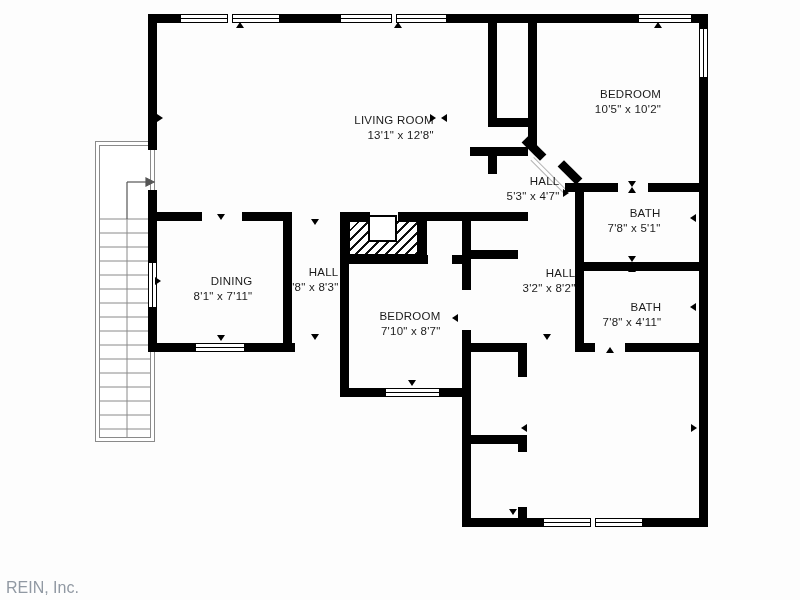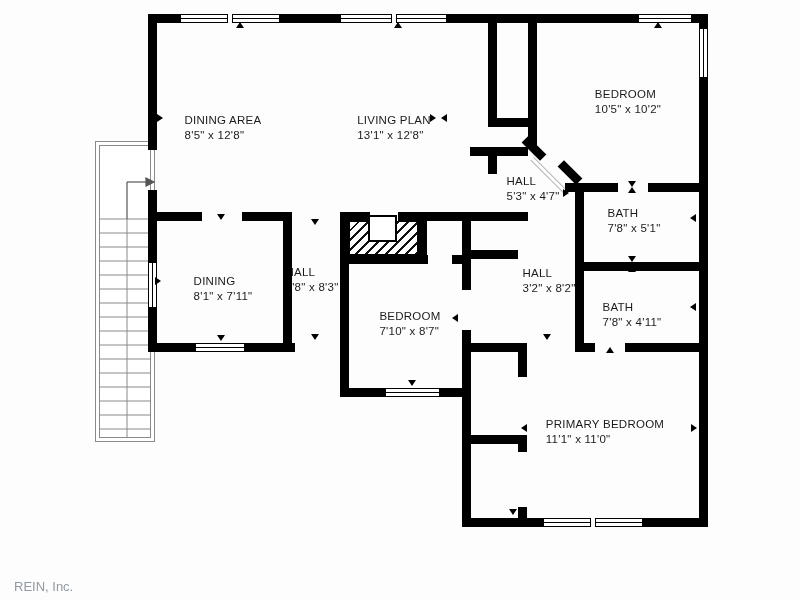--- a/index.html
+++ b/index.html
@@ -2,33 +2,33 @@
 <html><head>
 <meta charset="utf-8">
 <style>
   html,body{margin:0;padding:0;background:#fdfdfd;width:800px;height:600px;overflow:hidden}
   #plan{position:relative;width:800px;height:600px;background:#fdfdfd;font-family:"Liberation Sans",sans-serif}
   .wall{position:absolute;background:#000}
   .win{position:absolute;background:#fff;border:1px solid #000;box-sizing:border-box}
   .win .mid-h{position:absolute;left:0;right:0;top:50%;height:1px;background:#000;margin-top:-0.5px}
   .win .mid-v{position:absolute;top:0;bottom:0;left:50%;width:1px;background:#000;margin-left:-0.5px}
   .win .mullion-h{position:absolute;top:-1px;bottom:-1px;left:50%;width:6px;margin-left:-3px;background:#fff;border-left:1px solid #000;border-right:1px solid #000;box-sizing:border-box}
-  .room-label{position:absolute;transform:translate(-50%,-50%);text-align:left;white-space:nowrap;color:#1b1b1b;font-size:11.5px;line-height:15px;letter-spacing:.25px}
+  .room-label{position:absolute;transform:translate(-50%,-50%);text-align:right;white-space:nowrap;color:#1b1b1b;font-size:11.5px;line-height:15px;letter-spacing:.25px}
   .tick{position:absolute;width:0;height:0}
   .tick.u{border-left:4px solid transparent;border-right:4px solid transparent;border-bottom:6px solid #000;margin:-3px 0 0 -4px}
   .tick.d{border-left:4px solid transparent;border-right:4px solid transparent;border-top:6px solid #000;margin:-3px 0 0 -4px}
   .tick.l{border-top:4px solid transparent;border-bottom:4px solid transparent;border-right:6px solid #000;margin:-4px 0 0 -3px}
   .tick.r{border-top:4px solid transparent;border-bottom:4px solid transparent;border-left:6px solid #000;margin:-4px 0 0 -3px}
   .fireplace{position:absolute;left:349px;top:221px;width:69px;height:34px;box-sizing:border-box;border:1px solid #000;
     background:repeating-linear-gradient(135deg,#fff 0 5px,#111 5px 7px)}
   .firebox{position:absolute;left:368px;top:215px;width:29px;height:27px;background:#fff;border:2px solid #000;box-sizing:border-box}
   .angled{position:absolute;background:#000;height:9px;width:26px;transform:rotate(45deg)}
   .diag-open{position:absolute;left:534px;top:157px;width:46px;height:3px;background:#fff;border-top:1px solid #b5b5b5;border-bottom:1px solid #b5b5b5;transform:rotate(45deg);transform-origin:left top}
   .footer{position:absolute;left:0;right:0;top:571px;text-align:center;font-size:8.5px;letter-spacing:.55px;color:#c9c9c9}
-  .watermark{position:absolute;left:14px;top:579px;font-size:13px;color:#9199a3}
+  .watermark{position:absolute;left:6px;top:579px;font-size:16px;color:#9199a3}
   #stairs{position:absolute;left:94px;top:140px}
 </style>
 </head>
 <body>
 
 <div id="plan">
 
   <svg id="stairs" width="64" height="304" viewBox="0 0 64 304">
     <rect x="1.5" y="1.5" width="59" height="300" fill="#fff" stroke="#8a8a8a" stroke-width="1"></rect>
     <rect x="5.5" y="5.5" width="51" height="292" fill="none" stroke="#8a8a8a" stroke-width="1"></rect>
@@ -58,26 +58,22 @@
     </g>
   </svg>
 
   <div class="fireplace"></div>
   <div class="firebox"></div>
 
   <div class="angled" style="left:521px;top:144px"></div>
   <div class="angled" style="left:557px;top:168px"></div>
   <div class="diag-open"></div>
 
-  <div class="room-label" style="left:223px;top:128px">
-    <div>DINING AREA</div>
-    <div>8'5" x 12'8"</div>
-  </div>
   <div class="room-label" style="left:394px;top:128px">
-    <div>LIVING PLAN</div>
+    <div>LIVING ROOM</div>
     <div>13'1" x 12'8"</div>
   </div>
   <div class="room-label" style="left:628px;top:102px">
     <div>BEDROOM</div>
     <div>10'5" x 10'2"</div>
   </div>
   <div class="room-label" style="left:533px;top:189px">
     <div>HALL</div>
     <div>5'3" x 4'7"</div>
   </div>
@@ -97,24 +93,20 @@
     <div>BEDROOM</div>
     <div>7'10" x 8'7"</div>
   </div>
   <div class="room-label" style="left:549px;top:281px">
     <div>HALL</div>
     <div>3'2" x 8'2"</div>
   </div>
   <div class="room-label" style="left:632px;top:315px">
     <div>BATH</div>
     <div>7'8" x 4'11"</div>
-  </div>
-  <div class="room-label" style="left:605px;top:432px">
-    <div>PRIMARY BEDROOM</div>
-    <div>11'1" x 11'0"</div>
   </div>
 
   <div class="watermark">REIN, Inc.</div>
 <div class="wall" style="left: 148px; top: 14px; width: 32px; height: 9px;"></div>
     <div class="wall" style="left: 280px; top: 14px; width: 60px; height: 9px;"></div>
     <div class="wall" style="left: 447px; top: 14px; width: 191px; height: 9px;"></div>
     <div class="wall" style="left: 692px; top: 14px; width: 16px; height: 9px;"></div>
     <div class="wall" style="left: 699px; top: 14px; width: 9px; height: 14px;"></div>
     <div class="wall" style="left: 699px; top: 77px; width: 9px; height: 450px;"></div>
     <div class="wall" style="left: 462px; top: 518px; width: 81px; height: 9px;"></div>

